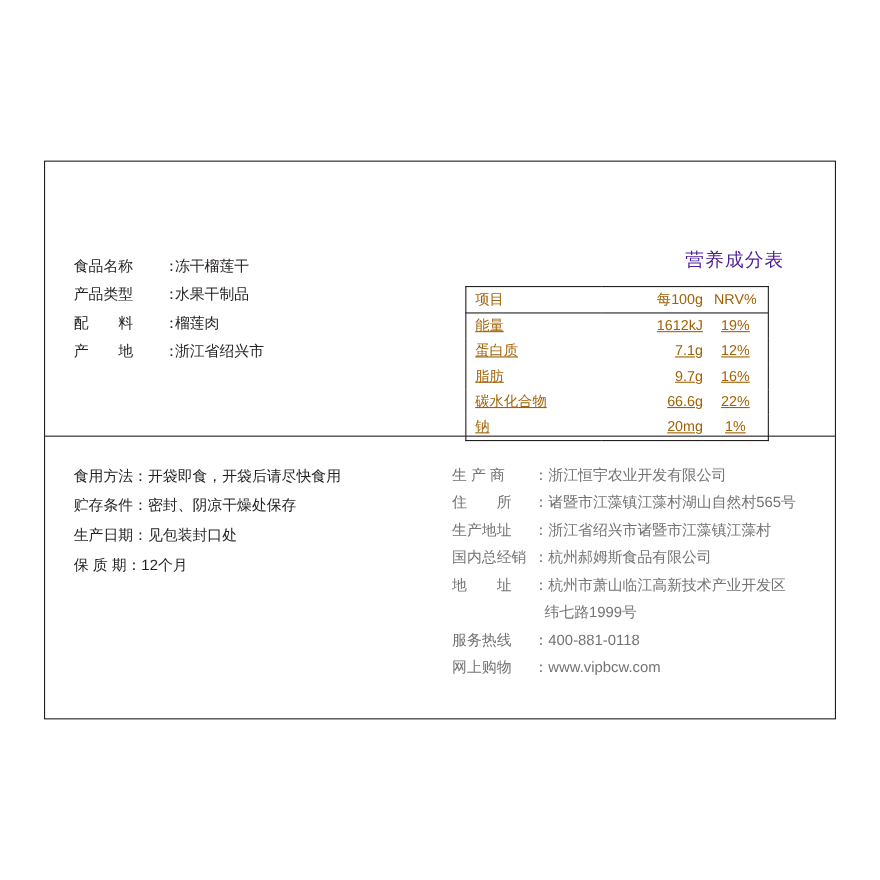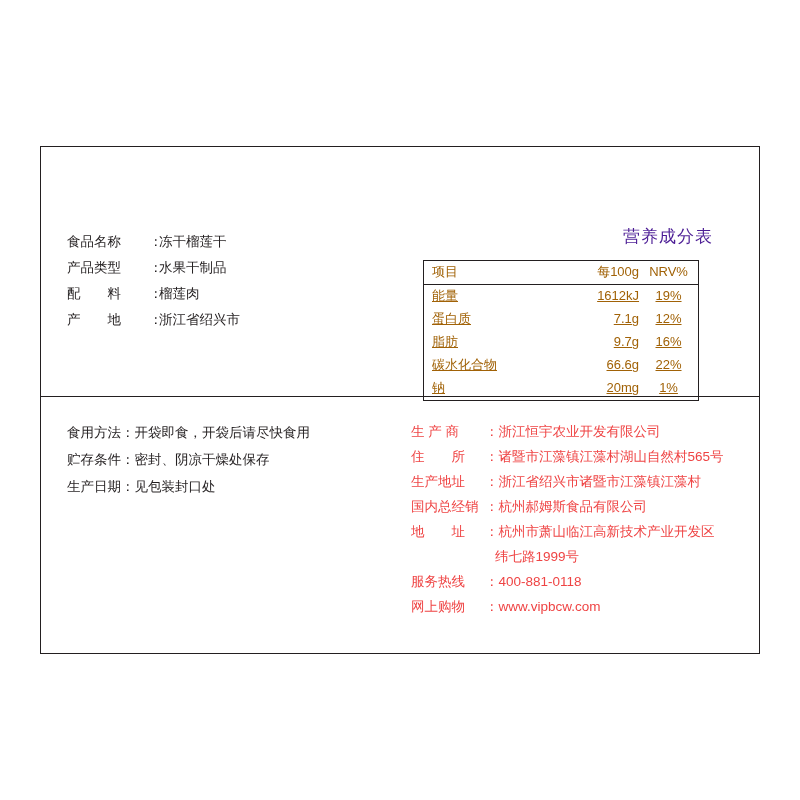--- a/index.html
+++ b/index.html
@@ -126,21 +126,21 @@
     top: 22px;
     font-size: 13.5px;
     color: #231f20;
     line-height: 27px;
   }
   .bottom-right {
     position: absolute;
     left: 370px;
     top: 22px;
     font-size: 13.5px;
-    color: #ef4444;
+    color: #737373;
     line-height: 25px;
   }
   .bl-label {
     display: inline-block;
   }
   .br-label {
     display: inline-block;
     width: 74px;
   }
   .br-row {
@@ -228,20 +228,23 @@
     <div class="bottom-left">
       <div>
         <span class="bl-label">食用方法：</span><span>开袋即食，开袋后请尽快食用</span>
       </div>
       <div>
         <span class="bl-label">贮存条件：</span><span>密封、阴凉干燥处保存</span>
       </div>
       <div>
         <span class="bl-label">生产日期：</span><span>见包装封口处</span>
       </div>
+      <div>
+        <span class="bl-label">保 质 期：</span><span>12个月</span>
+      </div>
     </div>
 
     <div class="bottom-right">
       <div class="br-row">
         <span class="br-label">生 产 商</span>
         <span>：</span>
         <span>浙江恒宇农业开发有限公司</span>
       </div>
       <div class="br-row">
         <span class="br-label">住　　所</span>

